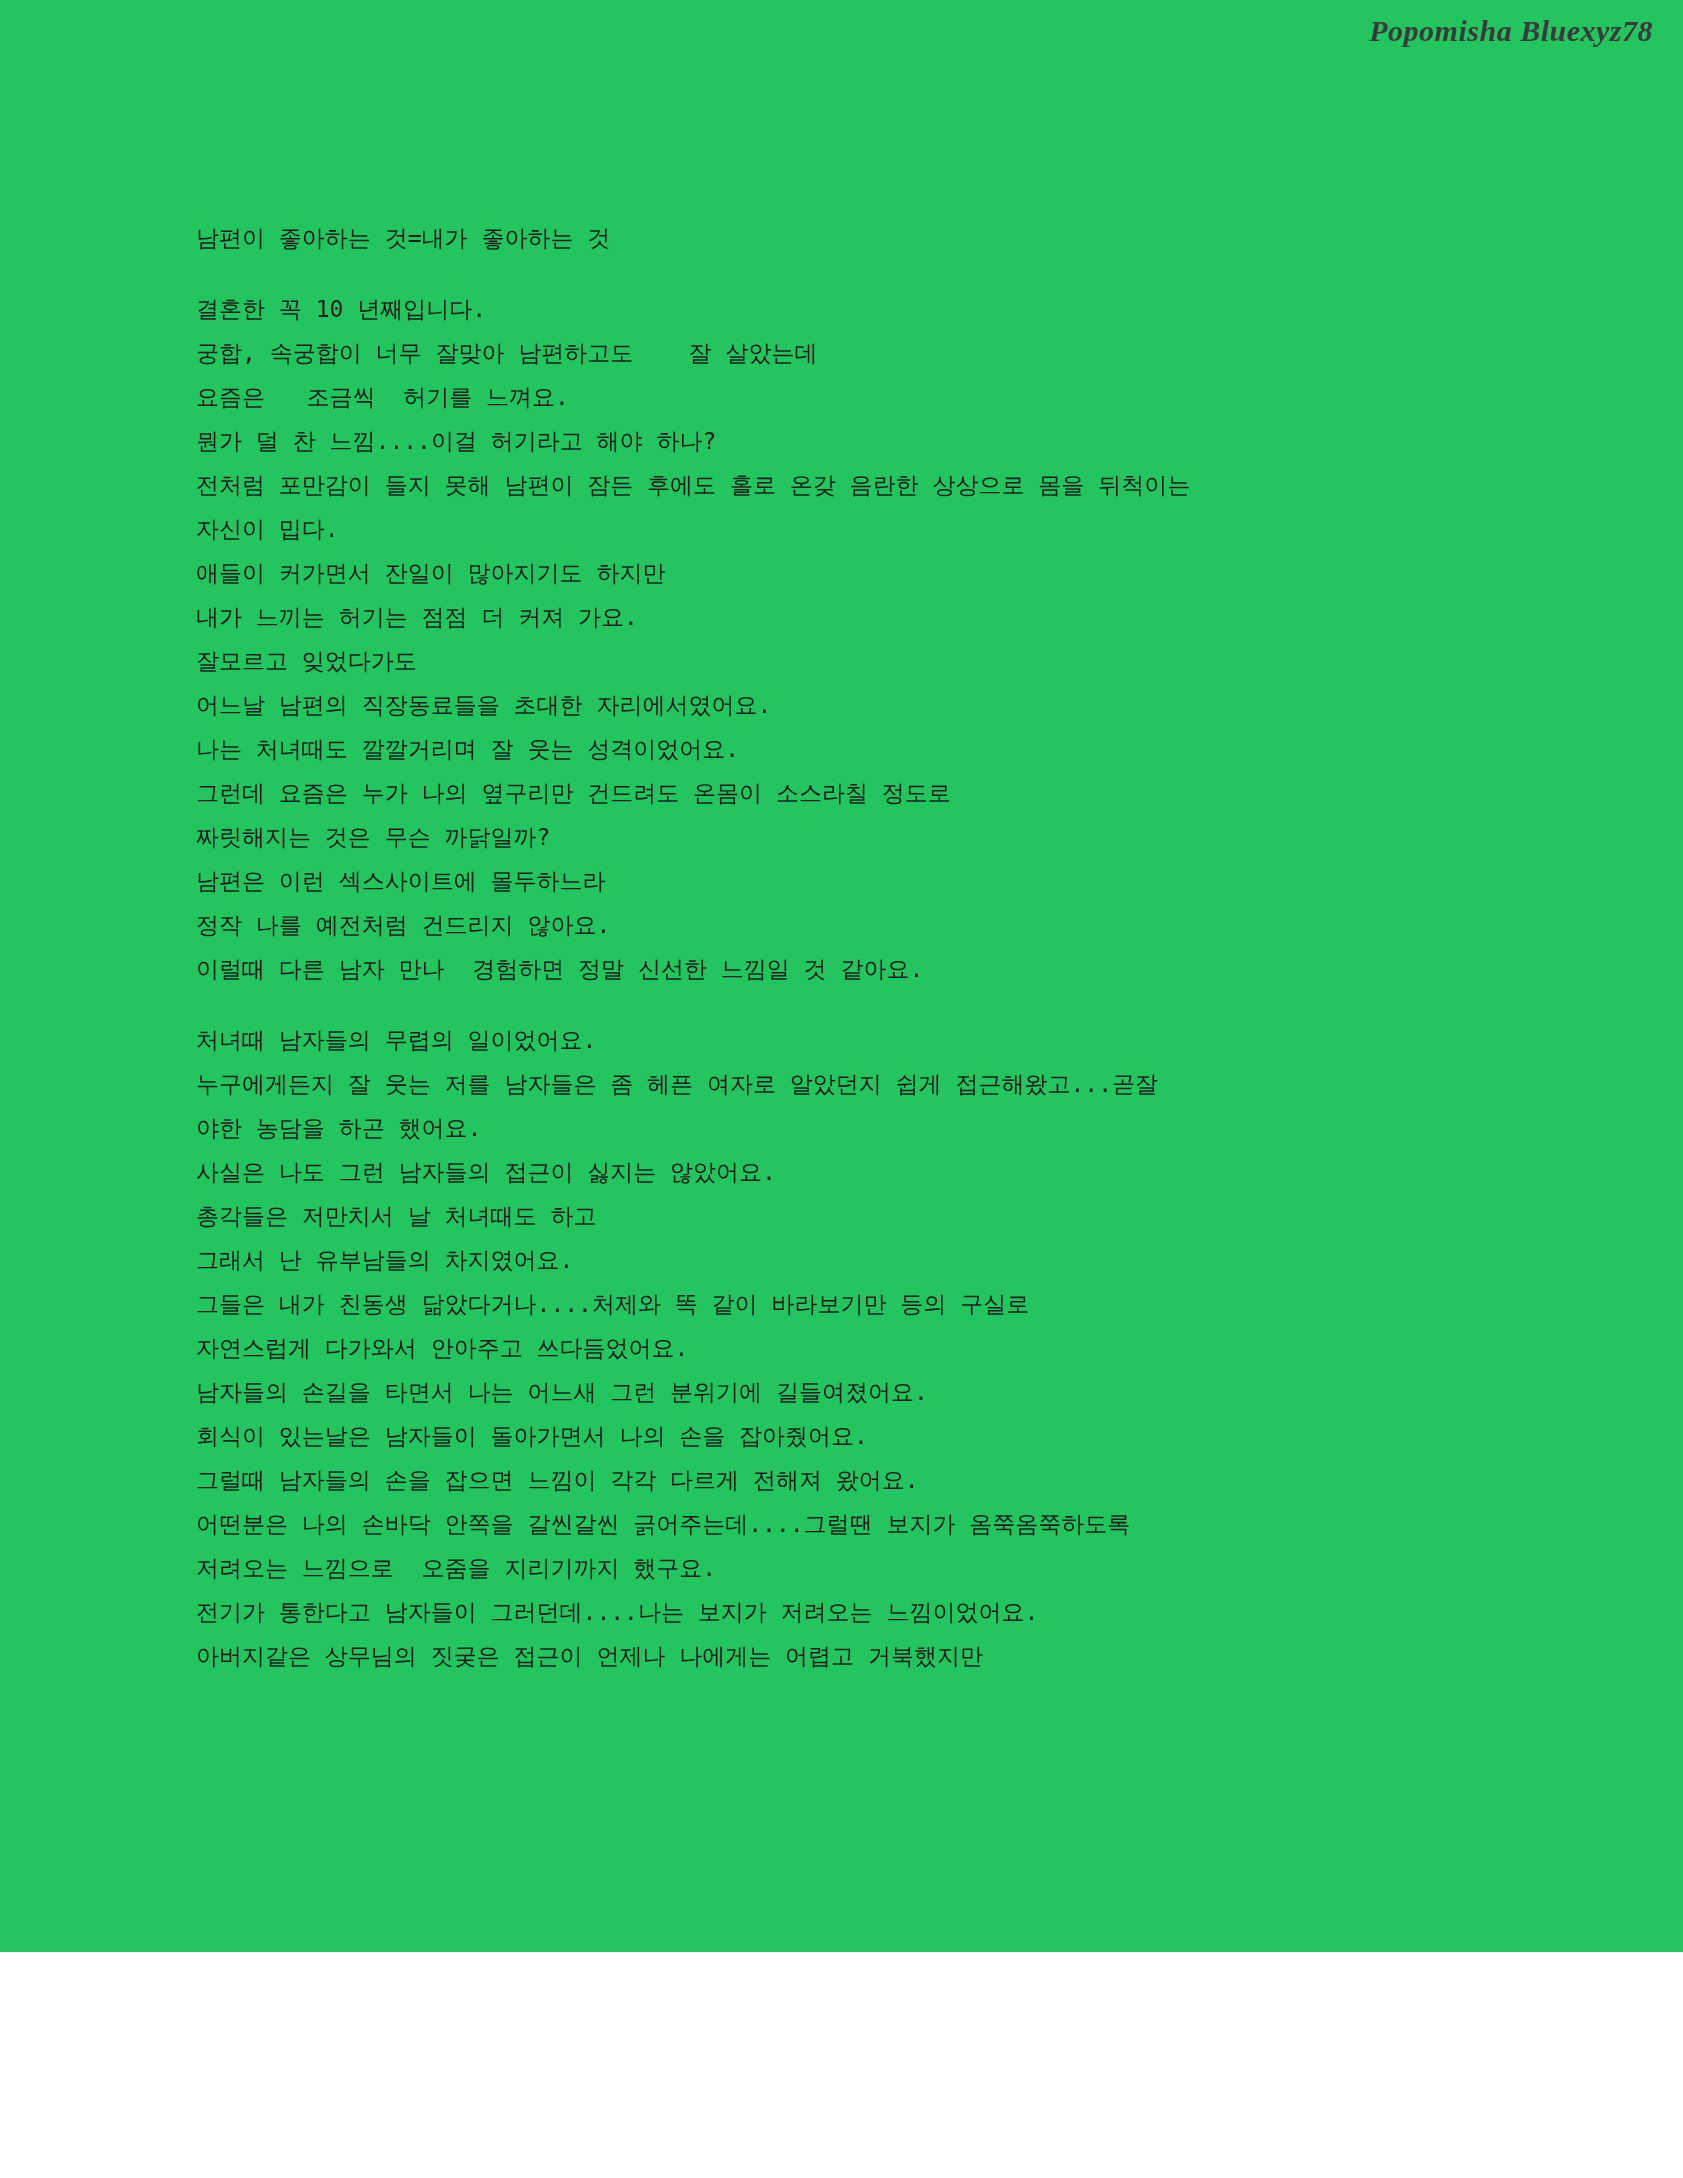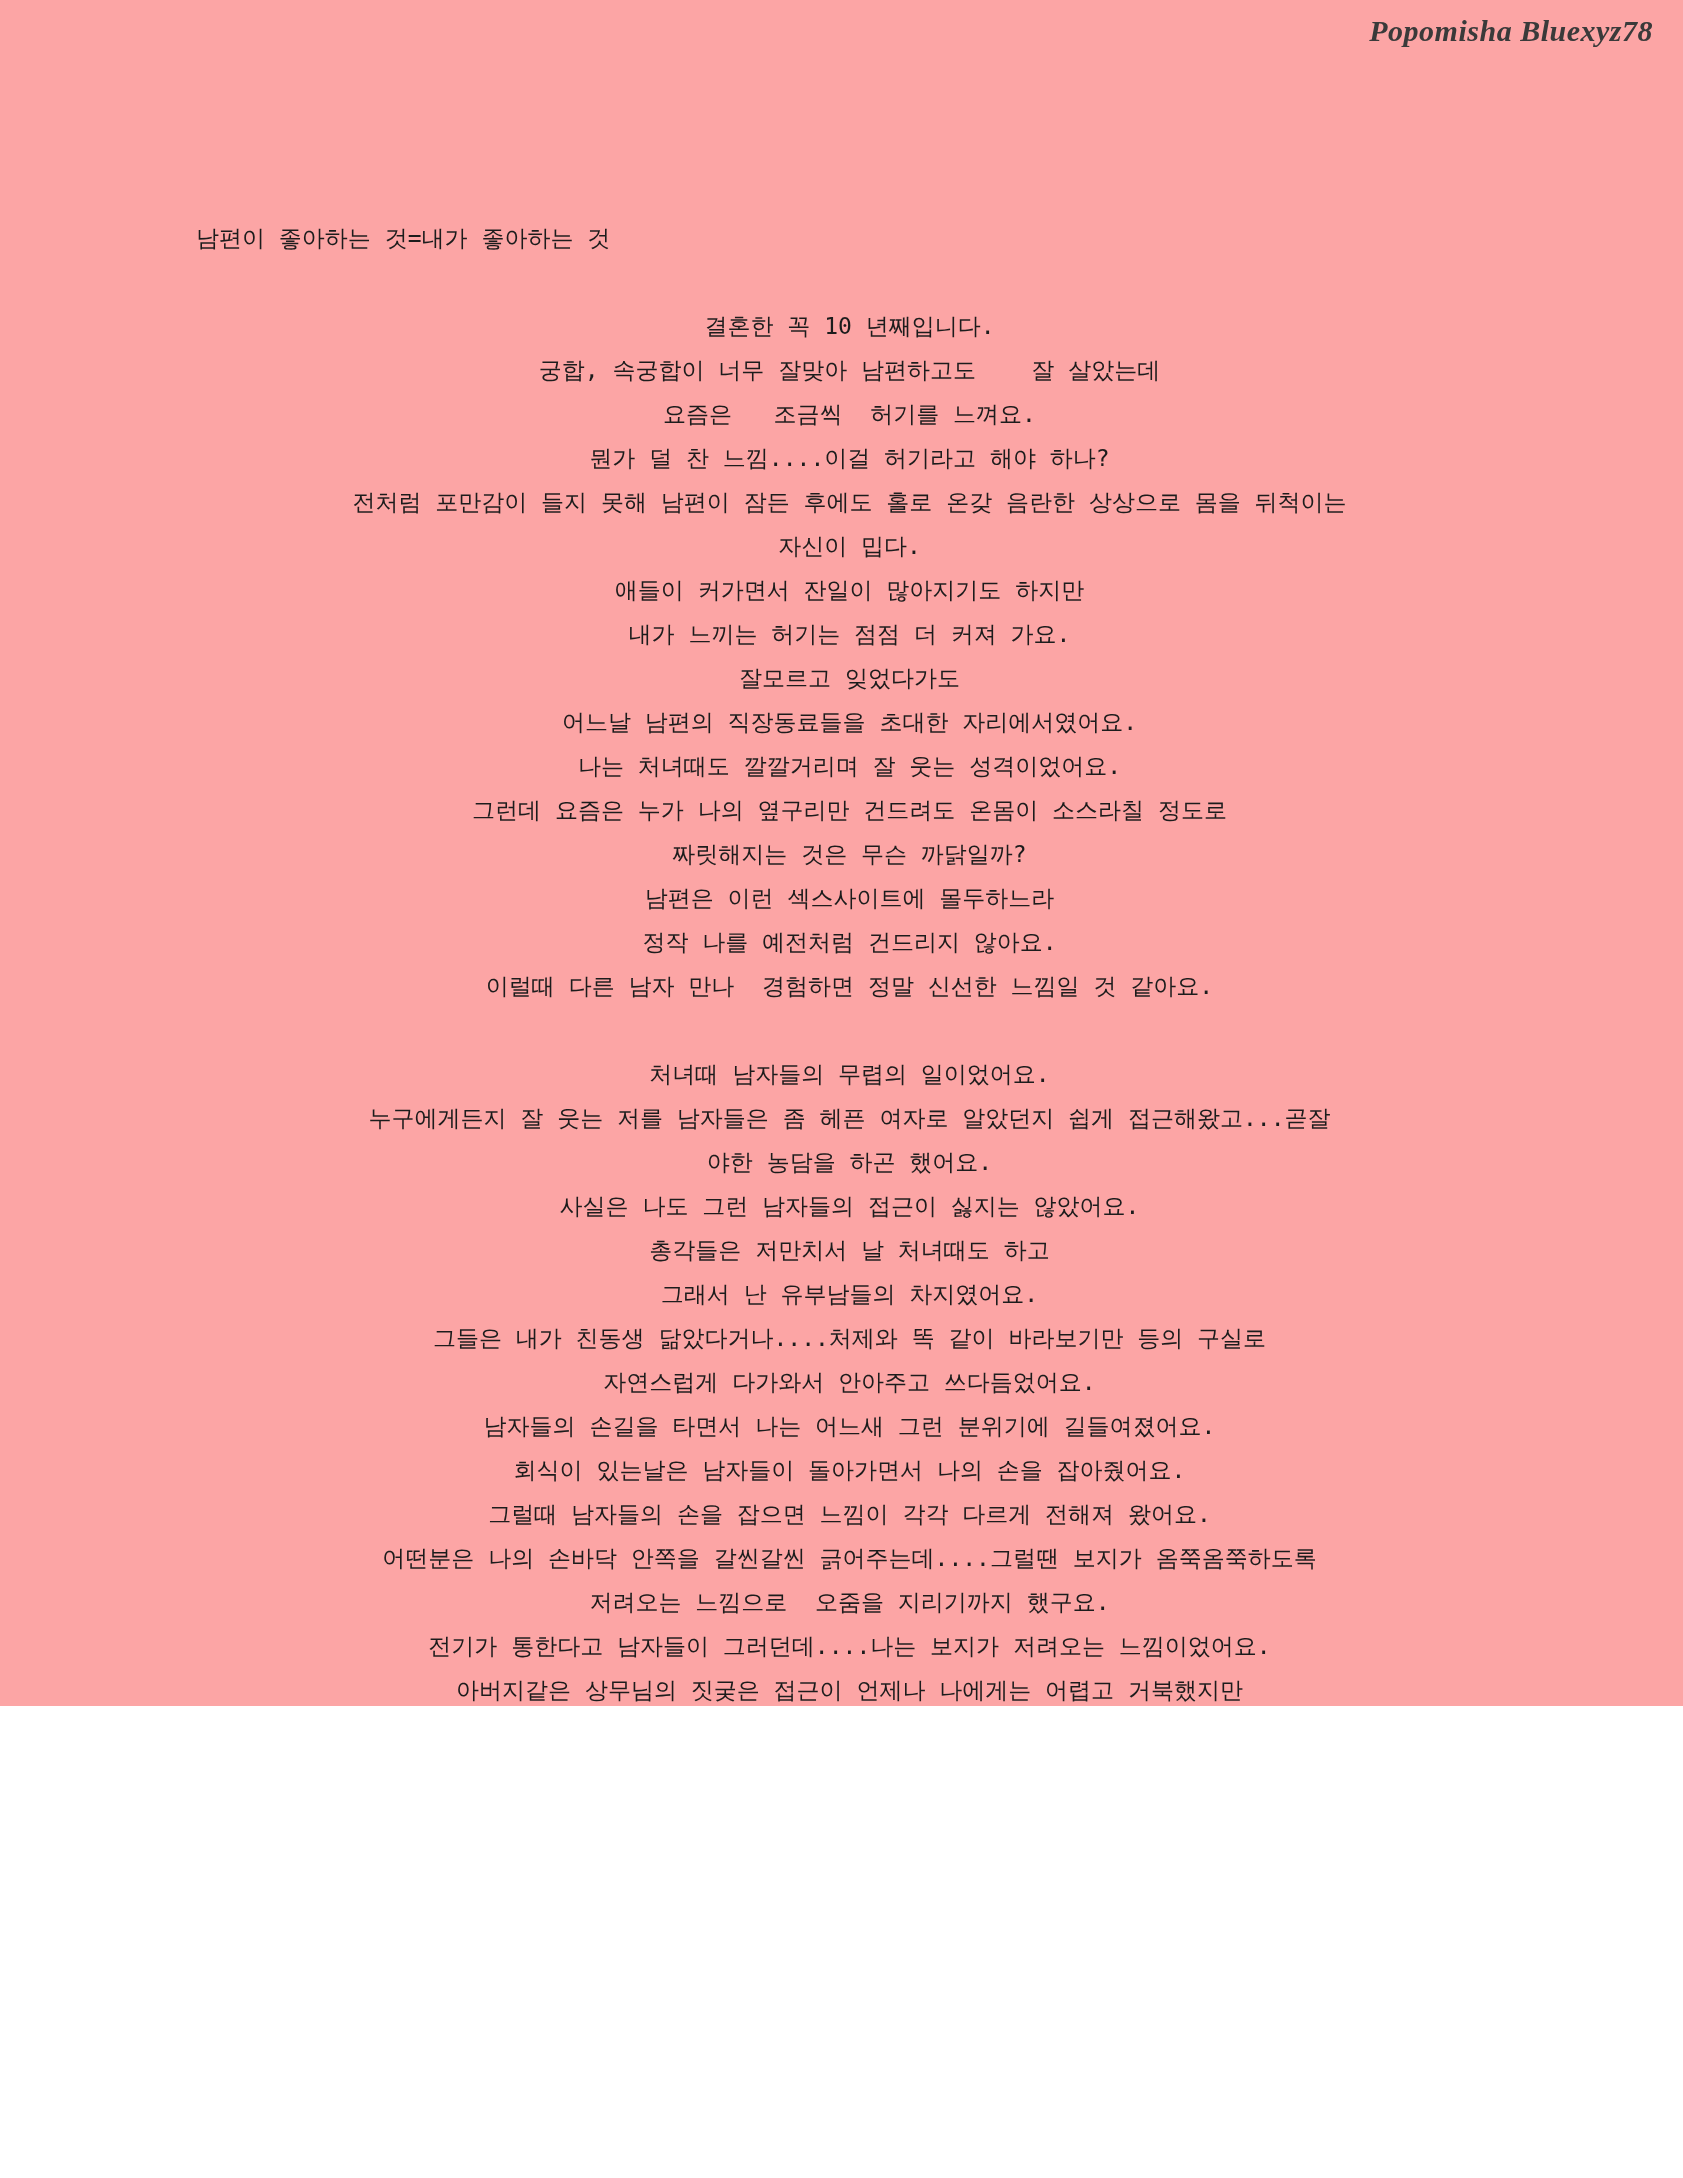--- a/index.html
+++ b/index.html
@@ -3,22 +3,22 @@
 <meta charset="utf-8">
 <style>
   html, body {
     margin: 0;
     padding: 0;
     background: #ffffff;
   }
   .page {
     position: relative;
     width: 1683px;
-    height: 1706px;
-    background: #fca5a5;
+    height: 1952px;
+    background: #22c55e;
     box-sizing: border-box;
     overflow: hidden;
   }
   .watermark {
     position: absolute;
     top: 14px;
     right: 30px;
     font-family: "Liberation Serif", serif;
     font-style: italic;
     font-weight: bold;
@@ -35,22 +35,21 @@
     font-family: "DejaVu Sans Mono", monospace;
     font-size: 23px;
     line-height: 44px;
     color: #1c1c1c;
     letter-spacing: 0px;
   }
   .para {
     margin: 0 0 0 0;
   }
   .para + .para {
-    margin-top: 44px;
-    text-align: center;
+    margin-top: 27px;
   }
   .line {
     white-space: pre-wrap;
     word-break: break-word;
   }
 </style>
 </head>
 <body>
 
 <div class="page">

